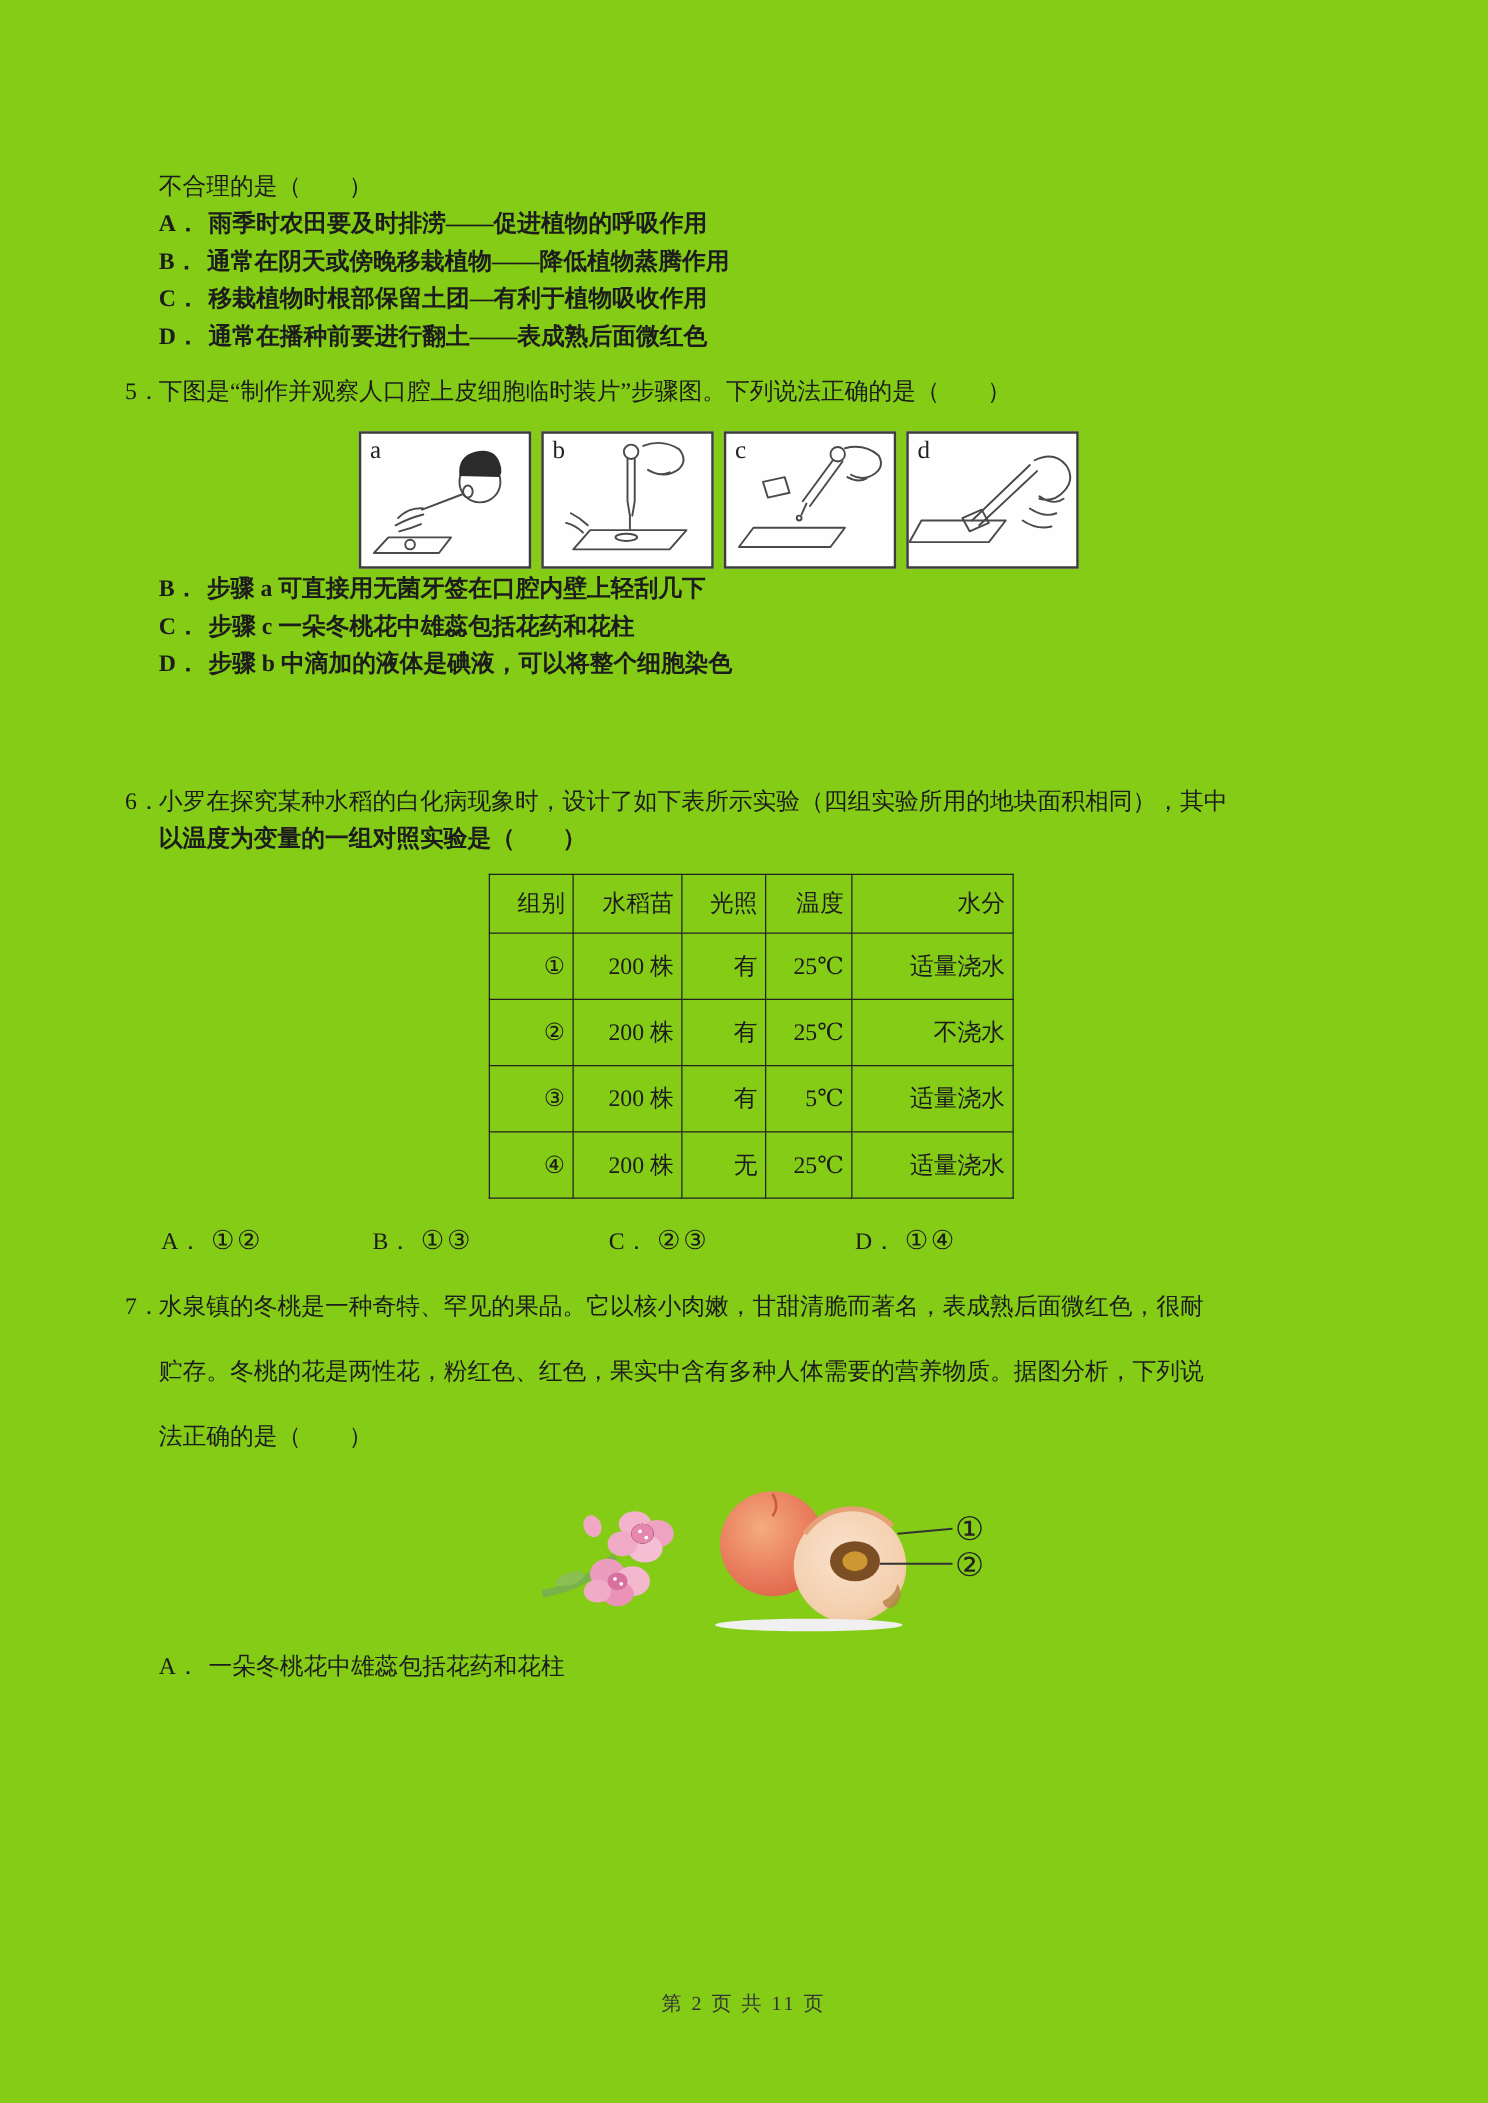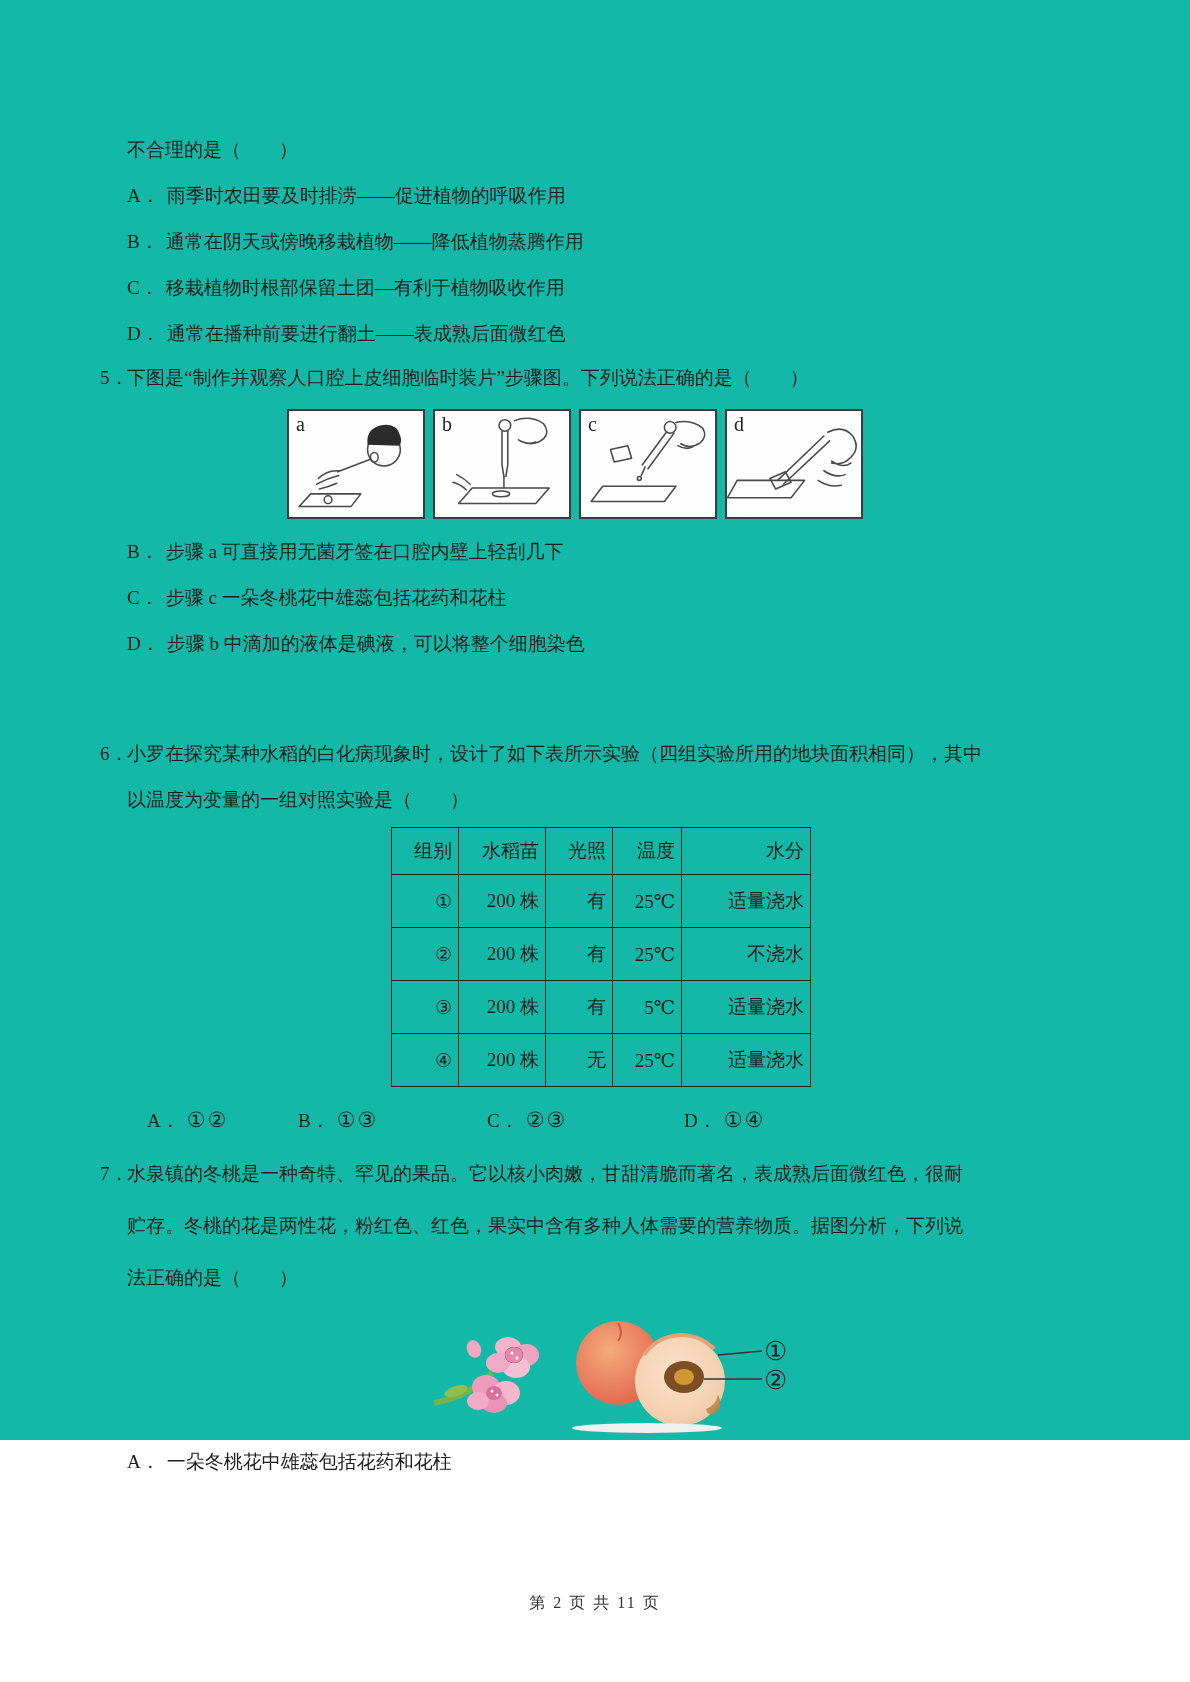--- a/index.html
+++ b/index.html
@@ -1,28 +1,28 @@
 <!DOCTYPE html>
 <html><head>
 <meta charset="utf-8">
 <style>
   html,body{margin:0;padding:0;}
   body{
     width:1190px;height:1682px;background:#ffffff;
     font-family:"Liberation Serif","DejaVu Serif",serif;
     color:#1c1c1c;position:relative;overflow:hidden;
   }
-  .page{position:relative;width:1190px;height:1440px;background:#14b8a6;}
+  .page{position:relative;width:1190px;height:1682px;background:#84cc16;}
   .content{position:absolute;left:100px;top:0;width:990px;padding-top:135px;}
   .q{position:relative;padding-left:27px;}
   .qnum{position:absolute;left:0;top:0;height:30px;line-height:30px;font-size:19px;}
   .line{height:30px;line-height:30px;font-size:19px;white-space:nowrap;}
   .opt{height:30px;line-height:30px;font-size:19px;white-space:nowrap;}
   .optlabel{margin-right:7px;}
-  .mt16{margin-top:16px;} .mt14{margin-top:14px;} .mt22{margin-top:22px;}
+  .mt16{margin-top:0;font-weight:bold;} .mt14{margin-top:14px;} .mt22{margin-top:22px;}
   .mt12{margin-top:12px;} .mt24{margin-top:24px;}
   .mt80{margin-top:80px;}
 
   
   .strip{margin-top:16px;margin-left:160px;display:flex;gap:8px;height:112px;}
   .panel{position:relative;width:138px;height:110px;border:2px solid #3c3c3c;background:#fefefe;box-sizing:border-box;}
   .panel .plabel{position:absolute;left:7px;top:1px;font-size:20px;line-height:24px;color:#222;}
   .panel svg{position:absolute;left:0;top:0;width:100%;height:100%;}
 
   
@@ -34,21 +34,21 @@
   .exp-table th{height:46px;}
   .exp-table td{height:52px;}
   .col-group{width:54px;} .col-seed{width:74px;} .col-light{width:54px;}
   .col-temp{width:56px;} .col-water{width:116px;}
   .circ{font-size:21px;}
 
   
   .optrow{position:relative;margin-top:18px;height:30px;}
   .optrow .o{position:absolute;top:0;height:30px;line-height:30px;font-size:19px;white-space:nowrap;}
   .optrow .o .circ{font-size:21px;letter-spacing:2px;}
-  .o-a{left:20px;} .o-b{left:171px;} .o-c{left:360px;} .o-d{left:557px;text-align:center;}
+  .o-a{left:2px;} .o-b{left:171px;} .o-c{left:360px;} .o-d{left:557px;text-align:center;}
 
   
   .fig7{margin-top:12px;margin-left:295px;width:370px;height:130px;position:relative;}
   .fig7 svg{width:370px;height:130px;}
 
   .footer{position:absolute;top:1593px;left:0;width:1190px;text-align:center;
           font-size:16px;color:#333;letter-spacing:2px;}
   .sketch{stroke:#4a4a4a;fill:none;stroke-width:1.6;stroke-linecap:round;stroke-linejoin:round;}
 </style>
 </head>

